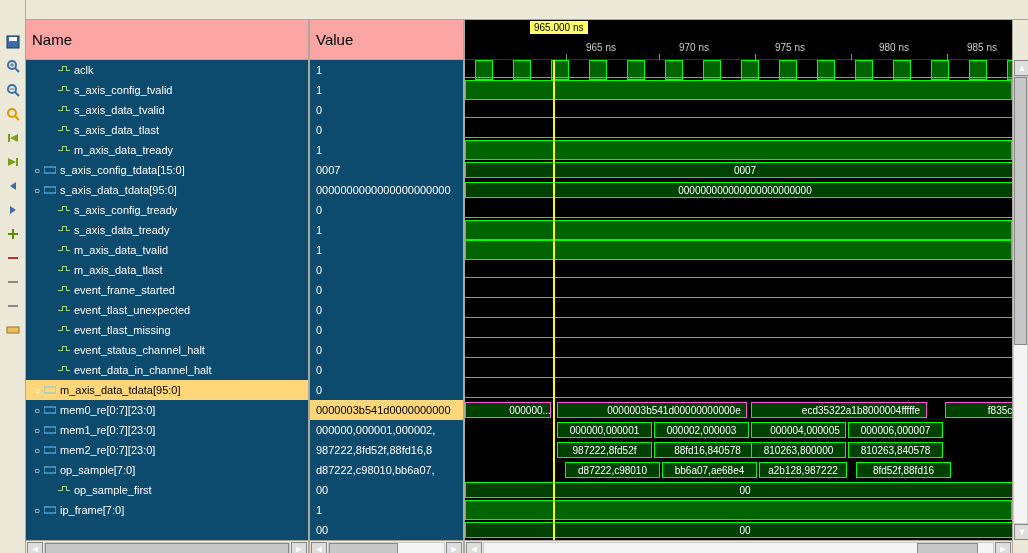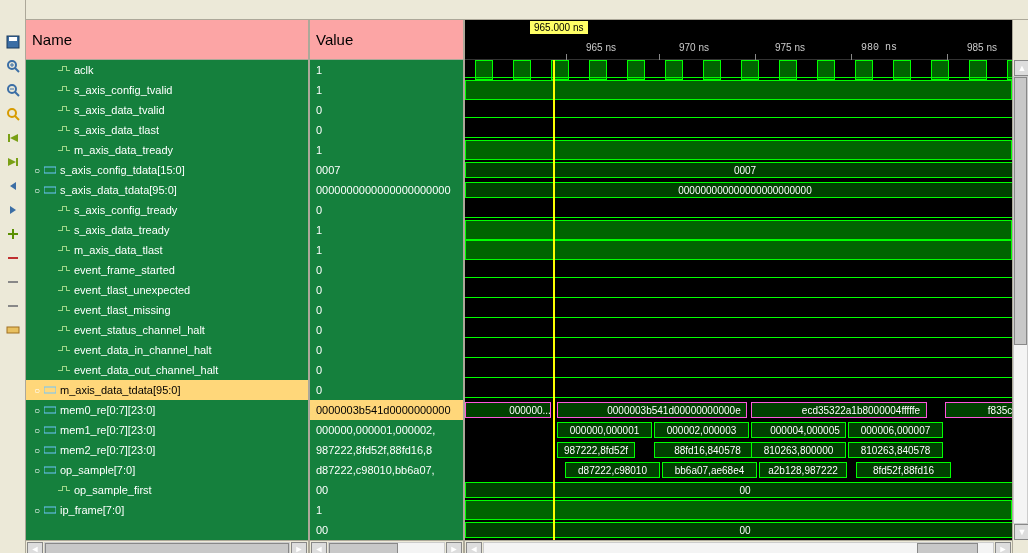--- a/index.html
+++ b/index.html
@@ -9,21 +9,21 @@
   .tb-btn { width: 22px; height: 22px; margin: 1px auto; display:flex; align-items:center; justify-content:center; font-size:14px; cursor:pointer; }
   .content { flex: 1; display: flex; flex-direction: column; }
   .tabrow { height: 24px; background: #ece9d8; border-bottom: 1px solid #aca899; display:flex; align-items:end; padding-left:4px;}
   .tab { background:#fff; border:1px solid #aca899; border-bottom:none; padding:2px 8px; font-size:11px; height:19px;}
   .tab.first { color:#888;}
   .columns { flex:1; display:flex; background:#000; color:#fff; }
   .namecol { width: 284px; display:flex; flex-direction:column; border-right:2px solid #aca899;}
   .valcol { width: 155px; display:flex; flex-direction:column; border-right:2px solid #aca899;}
   .wavecol { flex:1; display:flex; flex-direction:column; position:relative; overflow:hidden;}
   .colhdr { height:40px; background:#fca5a5; color:#000; border-bottom:1px solid #aca899; display:flex; align-items:center; padding-left:6px; font-size:15px;}
-  .rows { flex:1; background:#15803d;}
+  .rows { flex:1; background:#0c4a6e;}
   .row { height:20px; display:flex; align-items:center; padding-left:4px; color:#fff; white-space:nowrap; overflow:hidden;}
   .row .indent { display:inline-block;}
   .glyph { width:14px; display:inline-block; text-align:center; color:#bdbdbd; font-size:10px;}
   .sig-icon { width:12px; height:10px; display:inline-block; margin-right:4px; vertical-align:middle;}
   .sig-icon svg { display:block;}
   .row.selected { background:#ffd77a; color:#000;}
   .valcol .row { padding-left:6px;}
   .wavehdr { height:40px; background:#000; position:relative; border-bottom:1px solid #333;}
   .cursor-label { position:absolute; top:0; background:#ffff66; color:#000; padding:1px 4px; font-size:10px; border:1px solid #000;}
   .tick { position:absolute; top:22px; color:#ccc; font-size:10px;margin-left:20px;}
@@ -260,20 +260,34 @@
               <span class="indent" style="width:14px"></span>
               <span class="sig-icon">
                 <svg width="12" height="10">
                   <rect x="0" y="5" width="4" height="1" fill="#9fd78a"></rect>
                   <rect x="4" y="1" width="1" height="5" fill="#9fd78a"></rect>
                   <rect x="4" y="1" width="4" height="1" fill="#9fd78a"></rect>
                   <rect x="8" y="1" width="1" height="5" fill="#9fd78a"></rect>
                   <rect x="8" y="5" width="4" height="1" fill="#9fd78a"></rect>
                 </svg>
               </span>
+              <span>m_axis_data_tvalid</span>
+            </div>
+            <div class="row">
+              <span class="glyph"></span>
+              <span class="indent" style="width:14px"></span>
+              <span class="sig-icon">
+                <svg width="12" height="10">
+                  <rect x="0" y="5" width="4" height="1" fill="#9fd78a"></rect>
+                  <rect x="4" y="1" width="1" height="5" fill="#9fd78a"></rect>
+                  <rect x="4" y="1" width="4" height="1" fill="#9fd78a"></rect>
+                  <rect x="8" y="1" width="1" height="5" fill="#9fd78a"></rect>
+                  <rect x="8" y="5" width="4" height="1" fill="#9fd78a"></rect>
+                </svg>
+              </span>
               <span>m_axis_data_tlast</span>
             </div>
             <div class="row">
               <span class="glyph"></span>
               <span class="indent" style="width:14px"></span>
               <span class="sig-icon">
                 <svg width="12" height="10">
                   <rect x="0" y="5" width="4" height="1" fill="#9fd78a"></rect>
                   <rect x="4" y="1" width="1" height="5" fill="#9fd78a"></rect>
                   <rect x="4" y="1" width="4" height="1" fill="#9fd78a"></rect>
@@ -331,34 +345,20 @@
               <span class="sig-icon">
                 <svg width="12" height="10">
                   <rect x="0" y="5" width="4" height="1" fill="#9fd78a"></rect>
                   <rect x="4" y="1" width="1" height="5" fill="#9fd78a"></rect>
                   <rect x="4" y="1" width="4" height="1" fill="#9fd78a"></rect>
                   <rect x="8" y="1" width="1" height="5" fill="#9fd78a"></rect>
                   <rect x="8" y="5" width="4" height="1" fill="#9fd78a"></rect>
                 </svg>
               </span>
               <span>event_data_in_channel_halt</span>
-            </div>
-            <div class="row">
-              <span class="glyph"></span>
-              <span class="indent" style="width:14px"></span>
-              <span class="sig-icon">
-                <svg width="12" height="10">
-                  <rect x="0" y="5" width="4" height="1" fill="#9fd78a"></rect>
-                  <rect x="4" y="1" width="1" height="5" fill="#9fd78a"></rect>
-                  <rect x="4" y="1" width="4" height="1" fill="#9fd78a"></rect>
-                  <rect x="8" y="1" width="1" height="5" fill="#9fd78a"></rect>
-                  <rect x="8" y="5" width="4" height="1" fill="#9fd78a"></rect>
-                </svg>
-              </span>
-              <span>event_data_out_channel_halt</span>
             </div>
             <div class="row selected">
               <span class="glyph" style="color:#fff">○</span>
               <span class="indent" style="width:0px"></span>
               <span class="sig-icon">
                 <svg width="12" height="10">
                   <rect x="0" y="2" width="12" height="6" fill="none" stroke="#6ec5ff"></rect>
                 </svg>
               </span>
               <span>m_axis_data_tdata[95:0]</span>
@@ -477,21 +477,21 @@
       <div class="wavecol">
         <div class="wavehdr">
           <div class="cursor-label" style="left:64px">965.000 ns</div>
           <div id="ticks">
               <div class="tick" style="left: 101px;">965 ns</div>
               <div class="tickline" style="left: 101px;"></div>
               <div class="tick" style="left: 194px;">970 ns</div>
               <div class="tickline" style="left: 194px;"></div>
               <div class="tick" style="left: 290px;">975 ns</div>
               <div class="tickline" style="left: 290px;"></div>
-              <div class="tick" style="left: 376px; font-family: Liberation Mono, monospace;">980 ns</div>
+              <div class="tick" style="left: 394px;">980 ns</div>
               <div class="tickline" style="left: 386px;"></div>
               <div class="tick" style="left: 482px;">985 ns</div>
               <div class="tickline" style="left: 482px;"></div>
             </div>
         </div>
         <div class="wavebody" id="wavebody">
           <div class="cursorline" id="cursorline" style="left: 88px;"></div>
         <div class="wrow" style="top: 0px;">
               <div class="fill" style="left: 10px; width: 18px;"></div>
               <div class="fill" style="left: 48px; width: 18px;"></div>
@@ -564,21 +564,21 @@
               <div class="busseg pink" style="left: 286px; width: 176px;">ecd35322a1b8000004fffffe</div>
               <div class="busseg pink" style="left: 480px; width: 80px;">f835c1...</div>
             </div>
             <div class="wrow" style="top: 360px;">
               <div class="busseg" style="left: 92px; width: 95px;">000000,000001</div>
               <div class="busseg" style="left: 189px; width: 95px;">000002,000003</div>
               <div class="busseg" style="left: 286px; width: 95px; padding-left: 13px;">000004,000005</div>
               <div class="busseg" style="left: 383px; width: 95px;">000006,000007</div>
             </div>
             <div class="wrow" style="top: 380px;">
-              <div class="busseg" style="left: 92px; width: 78px;">987222,8fd52f</div>
+              <div class="busseg" style="left: 92px; width: 95px;">987222,8fd52f</div>
               <div class="busseg" style="left: 189px; width: 107px;">88fd16,840578</div>
               <div class="busseg" style="left: 286px; width: 95px;">810263,800000</div>
               <div class="busseg" style="left: 383px; width: 95px;">810263,840578</div>
             </div>
             <div class="wrow" style="top: 400px; margin-left: 8px;">
               <div class="busseg" style="left: 92px; width: 95px;">d87222,c98010</div>
               <div class="busseg" style="left: 189px; width: 95px;">bb6a07,ae68e4</div>
               <div class="busseg" style="left: 286px; width: 88px;">a2b128,987222</div>
               <div class="busseg" style="left: 383px; width: 95px;">8fd52f,88fd16</div>
             </div>

